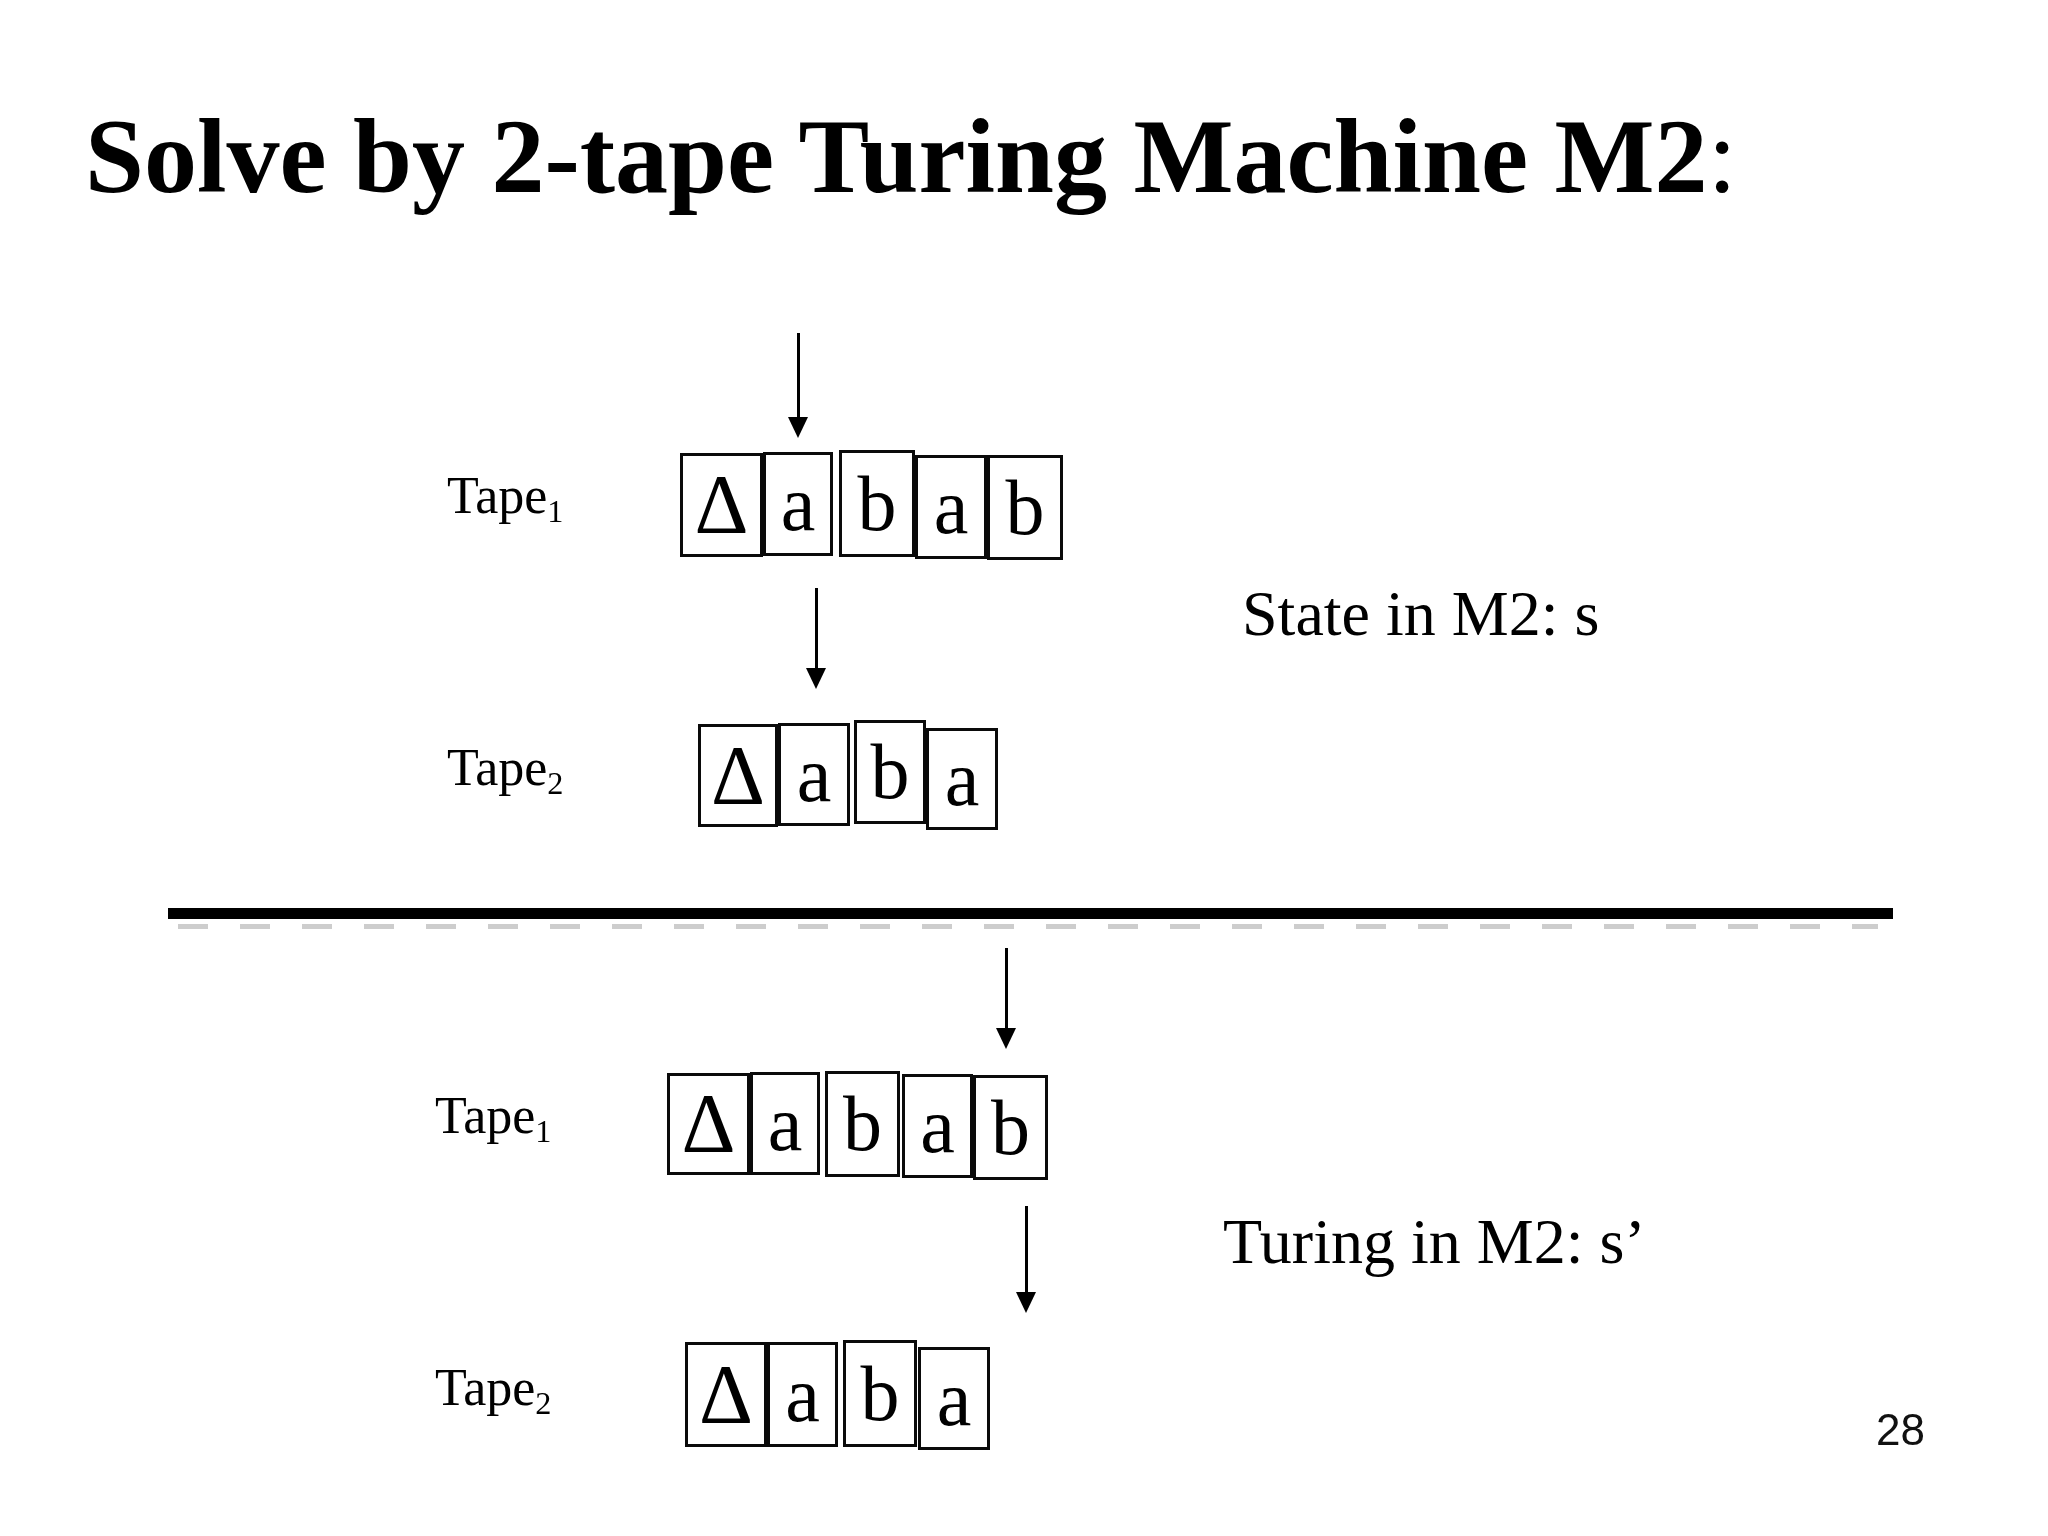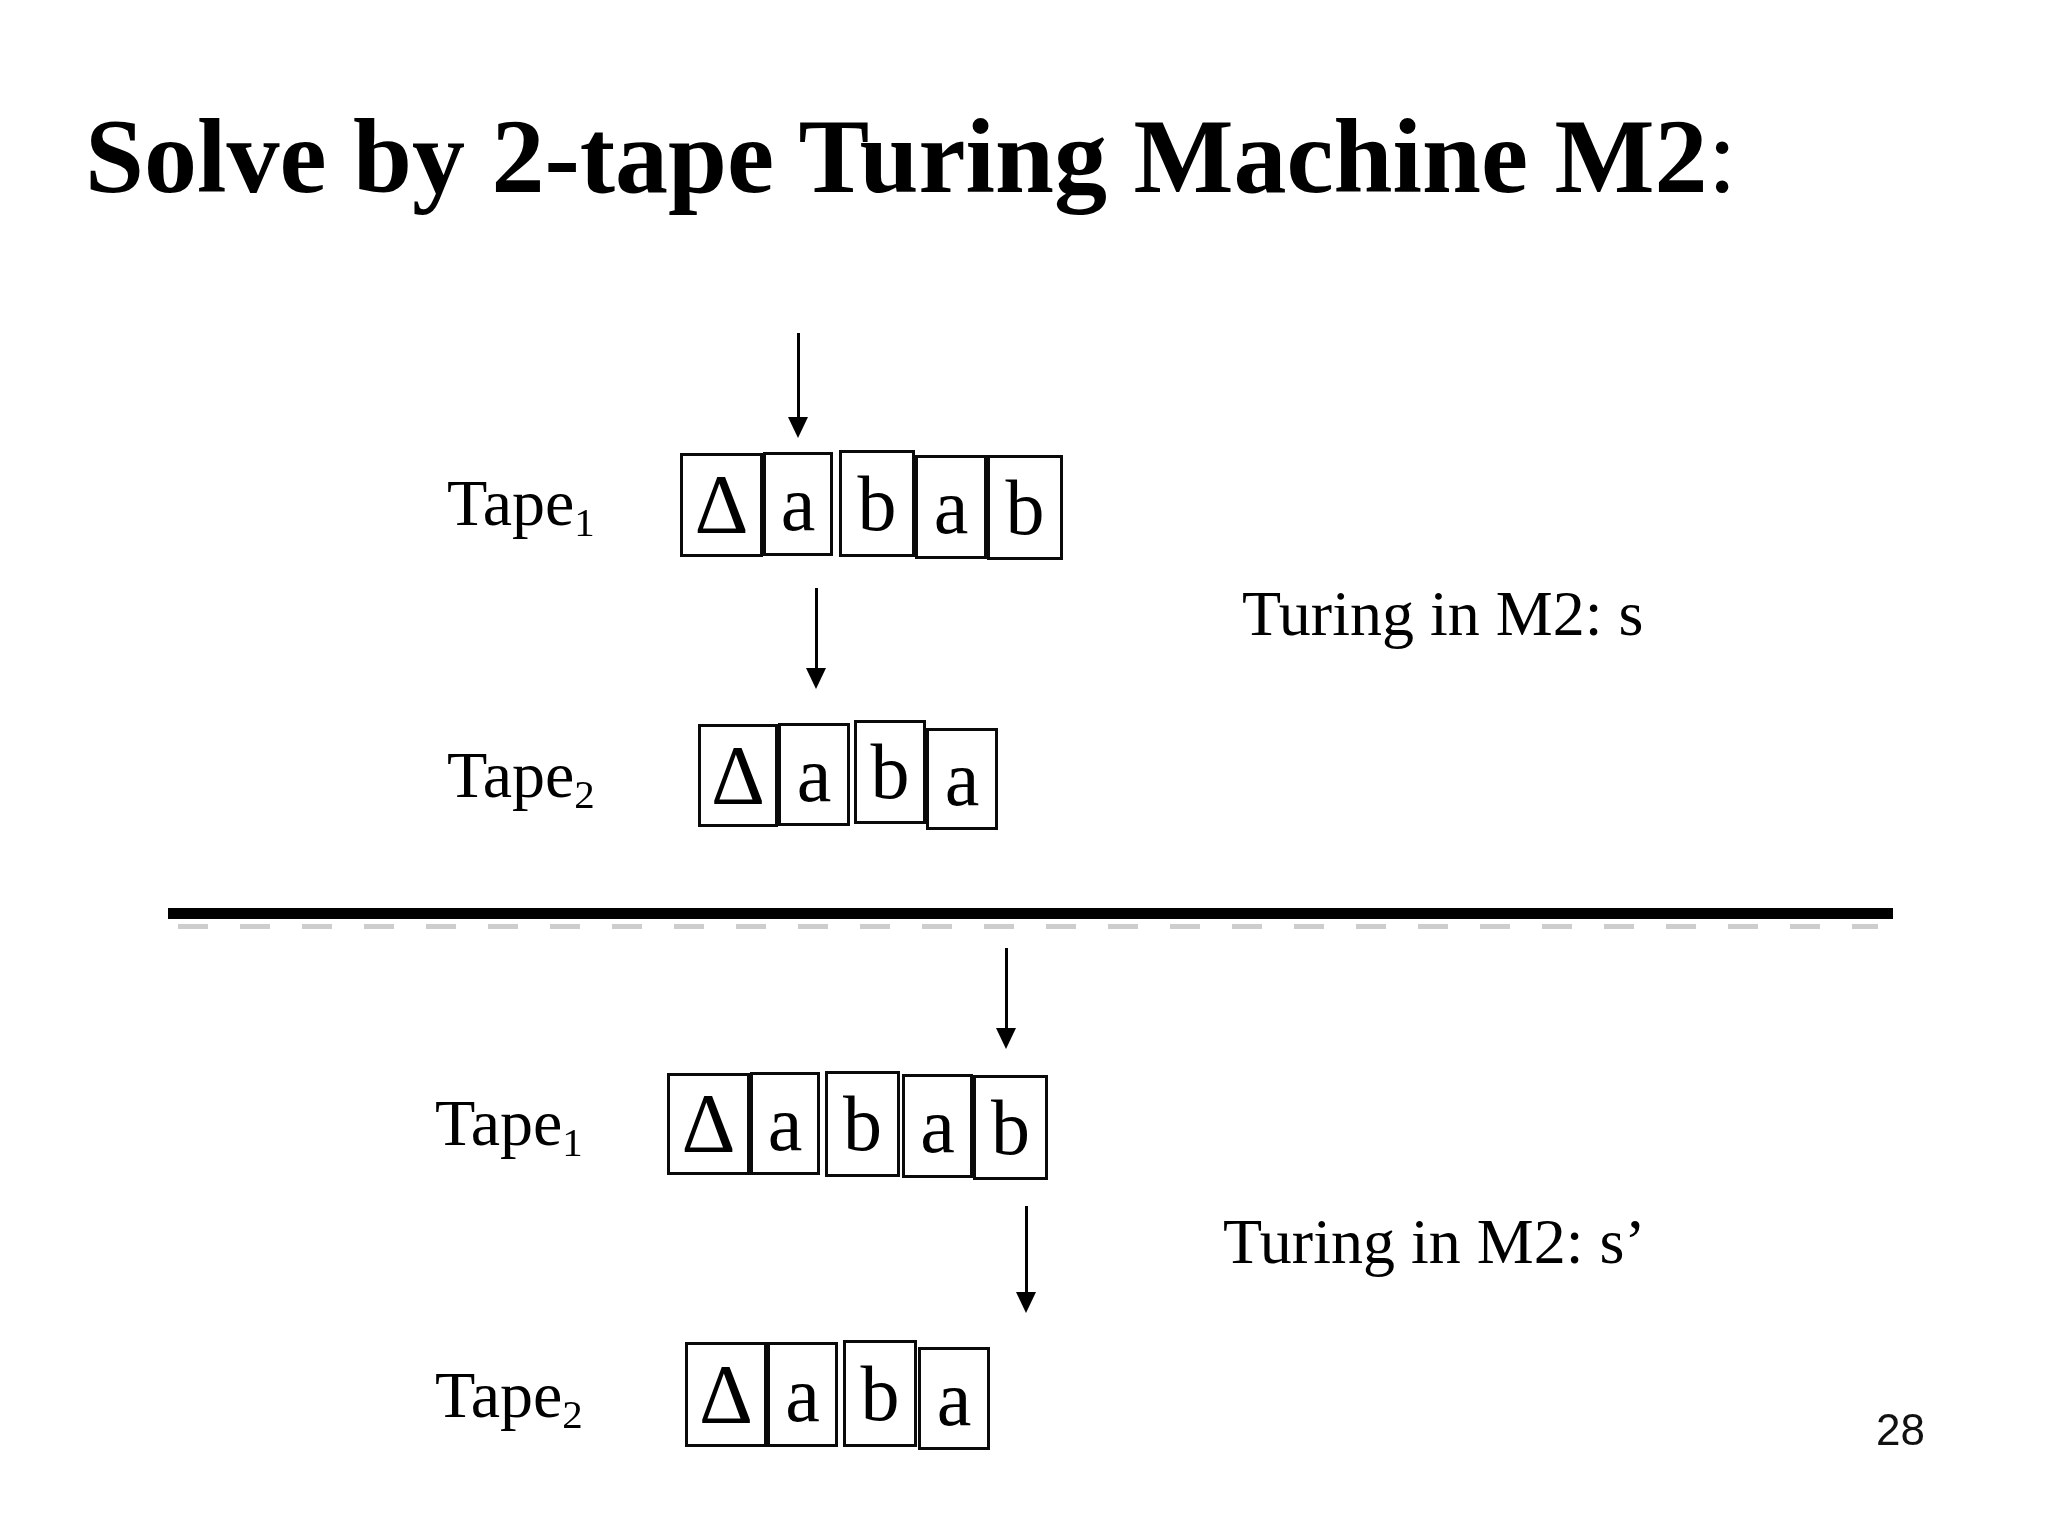--- a/index.html
+++ b/index.html
@@ -7,21 +7,21 @@
     position:relative;width:2048px;height:1536px;background:#ffffff;overflow:hidden;
     font-family:"Liberation Serif", serif;color:#000;
   }
   
   .title{
     position:absolute;left:85px;top:99px;font-size:106px;font-weight:bold;
     white-space:nowrap;line-height:1.1;letter-spacing:0px;
   }
   .title .colon{font-weight:normal;}
   
-  .tape-label{position:absolute;font-size:66px;line-height:1;white-space:nowrap;text-align:center;}
+  .tape-label{position:absolute;font-size:52px;line-height:1;white-space:nowrap;text-align:center;}
   .tape-label .sub{font-size:0.62em;vertical-align:-0.28em;}
   
   .state-label{position:absolute;font-size:64px;line-height:1;white-space:nowrap;}
   
   .cell{
     position:absolute;background:#fff;border:3px solid #0a0a0a;box-sizing:border-box;
     display:flex;align-items:center;justify-content:center;
   }
   .cell span{font-size:78px;line-height:1;}
   .cell span.delta{font-size:84px;}
@@ -76,21 +76,21 @@
     </div>
   <div class="cell" style="left:987px;top:455px;width:76px;height:105px;">
       <span>b</span>
     </div>
 
   <div class="arrow-down" style="left:805px;top:588px;">
     <div class="shaft" style="height:80px;"></div>
     <div class="head"></div>
   </div>
 
-  <div class="state-label" style="left:1242px;top:582px;">Turing in M2: s</div>
+  <div class="state-label" style="left:1242px;top:582px;">State in M2: s</div>
 
   <div class="tape-label" style="left:447px;top:742px;">
     <span>Tape</span><span class="sub">2</span>
   </div>
 
   <div class="cell" style="left:698px;top:724px;width:80px;height:103px;">
       <span class="delta">Δ</span>
     </div>
   <div class="cell" style="left:778px;top:723px;width:72px;height:103px;">
       <span>a</span>

